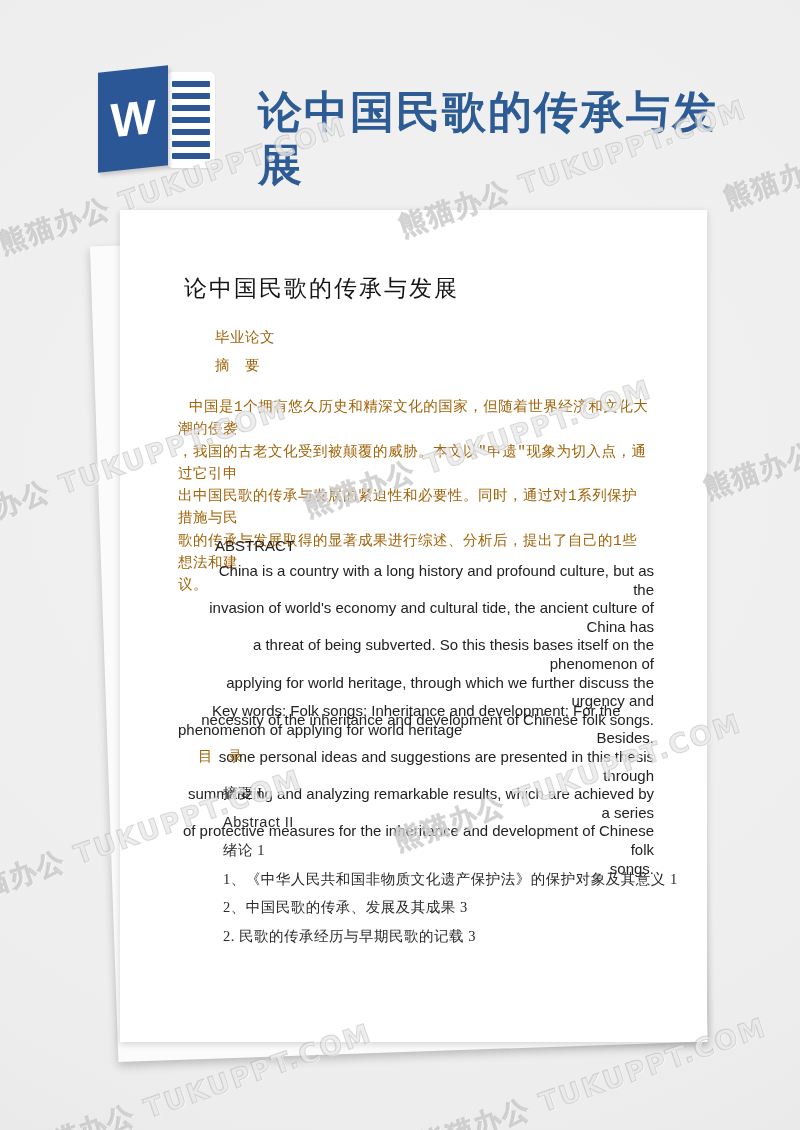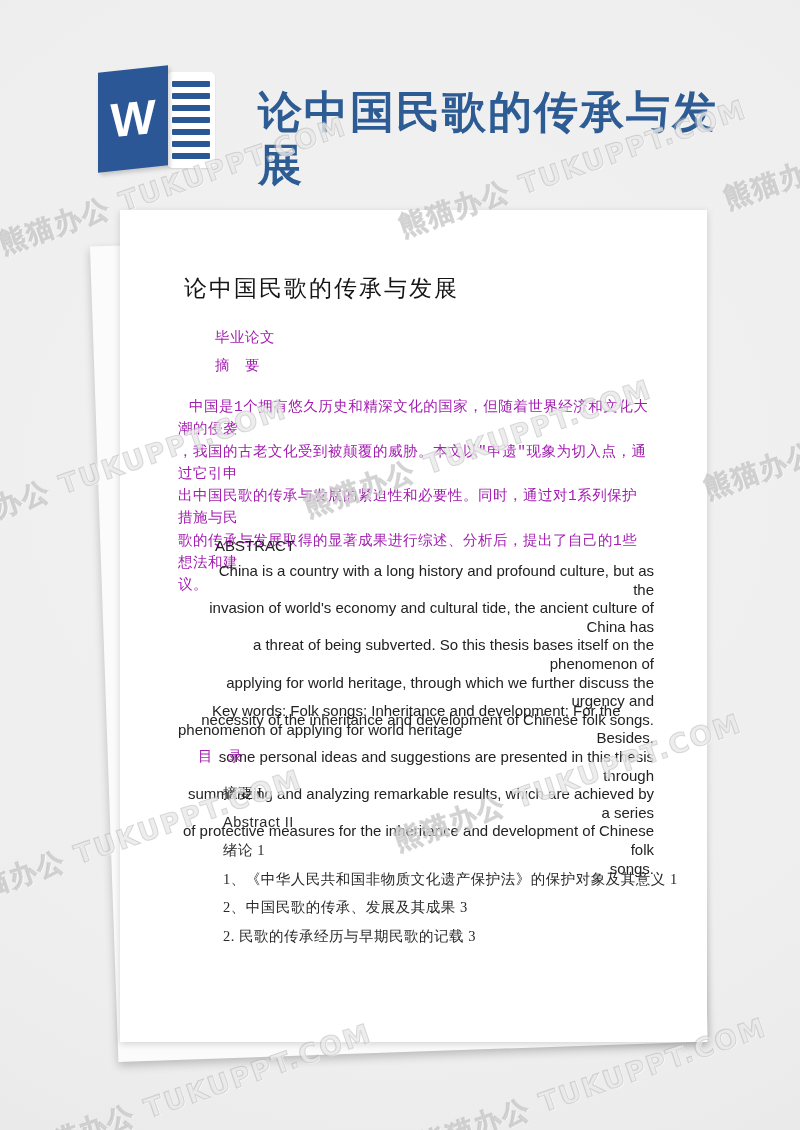--- a/index.html
+++ b/index.html
@@ -53,21 +53,21 @@
   }
 
   
   .doc-title{
     position:absolute;left:64px;top:64px;
     font-family:"Liberation Serif","DejaVu Serif",serif;
     font-size:23px;line-height:1.3;letter-spacing:2px;color:#151515;
   }
   .zh{
     font-family:"Liberation Serif","DejaVu Serif",serif;
-    font-size:14.5px;color:#a21caf;letter-spacing:0.5px;
+    font-size:14.5px;color:#a16207;letter-spacing:0.5px;
   }
   .meta-1{position:absolute;left:95px;top:118px;}
   .meta-2{position:absolute;left:95px;top:146px;}
   .para-zh{
     position:absolute;left:58px;top:186px;width:472px;
     line-height:22.3px;white-space:pre-line;text-indent:11px;font-family:Liberation Mono, monospace;
   }
   .kw-zh{position:absolute;left:95px;top:296px;}
   .en{
     font-family:Liberation Sans, sans-serif;

